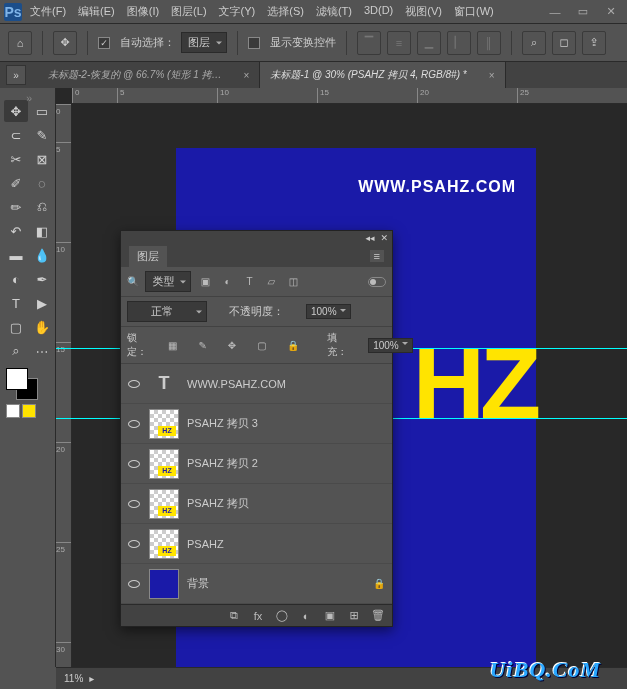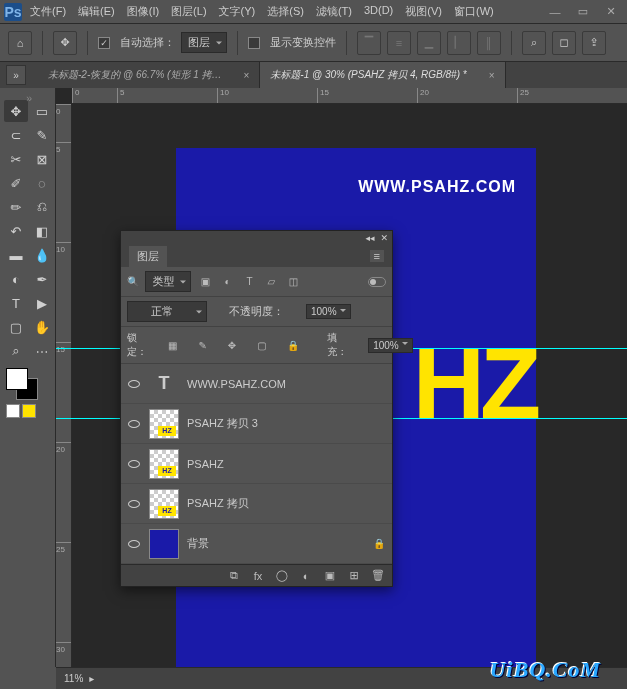--- a/index.html
+++ b/index.html
@@ -268,28 +268,35 @@
         <span class="thumb">
           <span class="inner">HZ</span>
         </span>
         <span>PSAHZ 拷贝 3</span>
       </div>
       <div class="layer">
         <span class="vis"></span>
         <span class="thumb">
           <span class="inner">HZ</span>
         </span>
-        <span>PSAHZ</span>
+        <span>PSAHZ 拷贝 2</span>
       </div>
       <div class="layer">
         <span class="vis"></span>
         <span class="thumb">
           <span class="inner">HZ</span>
         </span>
         <span>PSAHZ 拷贝</span>
+      </div>
+      <div class="layer">
+        <span class="vis"></span>
+        <span class="thumb">
+          <span class="inner">HZ</span>
+        </span>
+        <span>PSAHZ</span>
       </div>
       <div class="layer">
         <span class="vis"></span>
         <span class="thumb solid"></span>
         <span>背景</span>
         <span class="lock">🔒</span>
       </div>
     </div>
   <div class="panel-bottom">
     <span class="pbicon">⧉</span>

